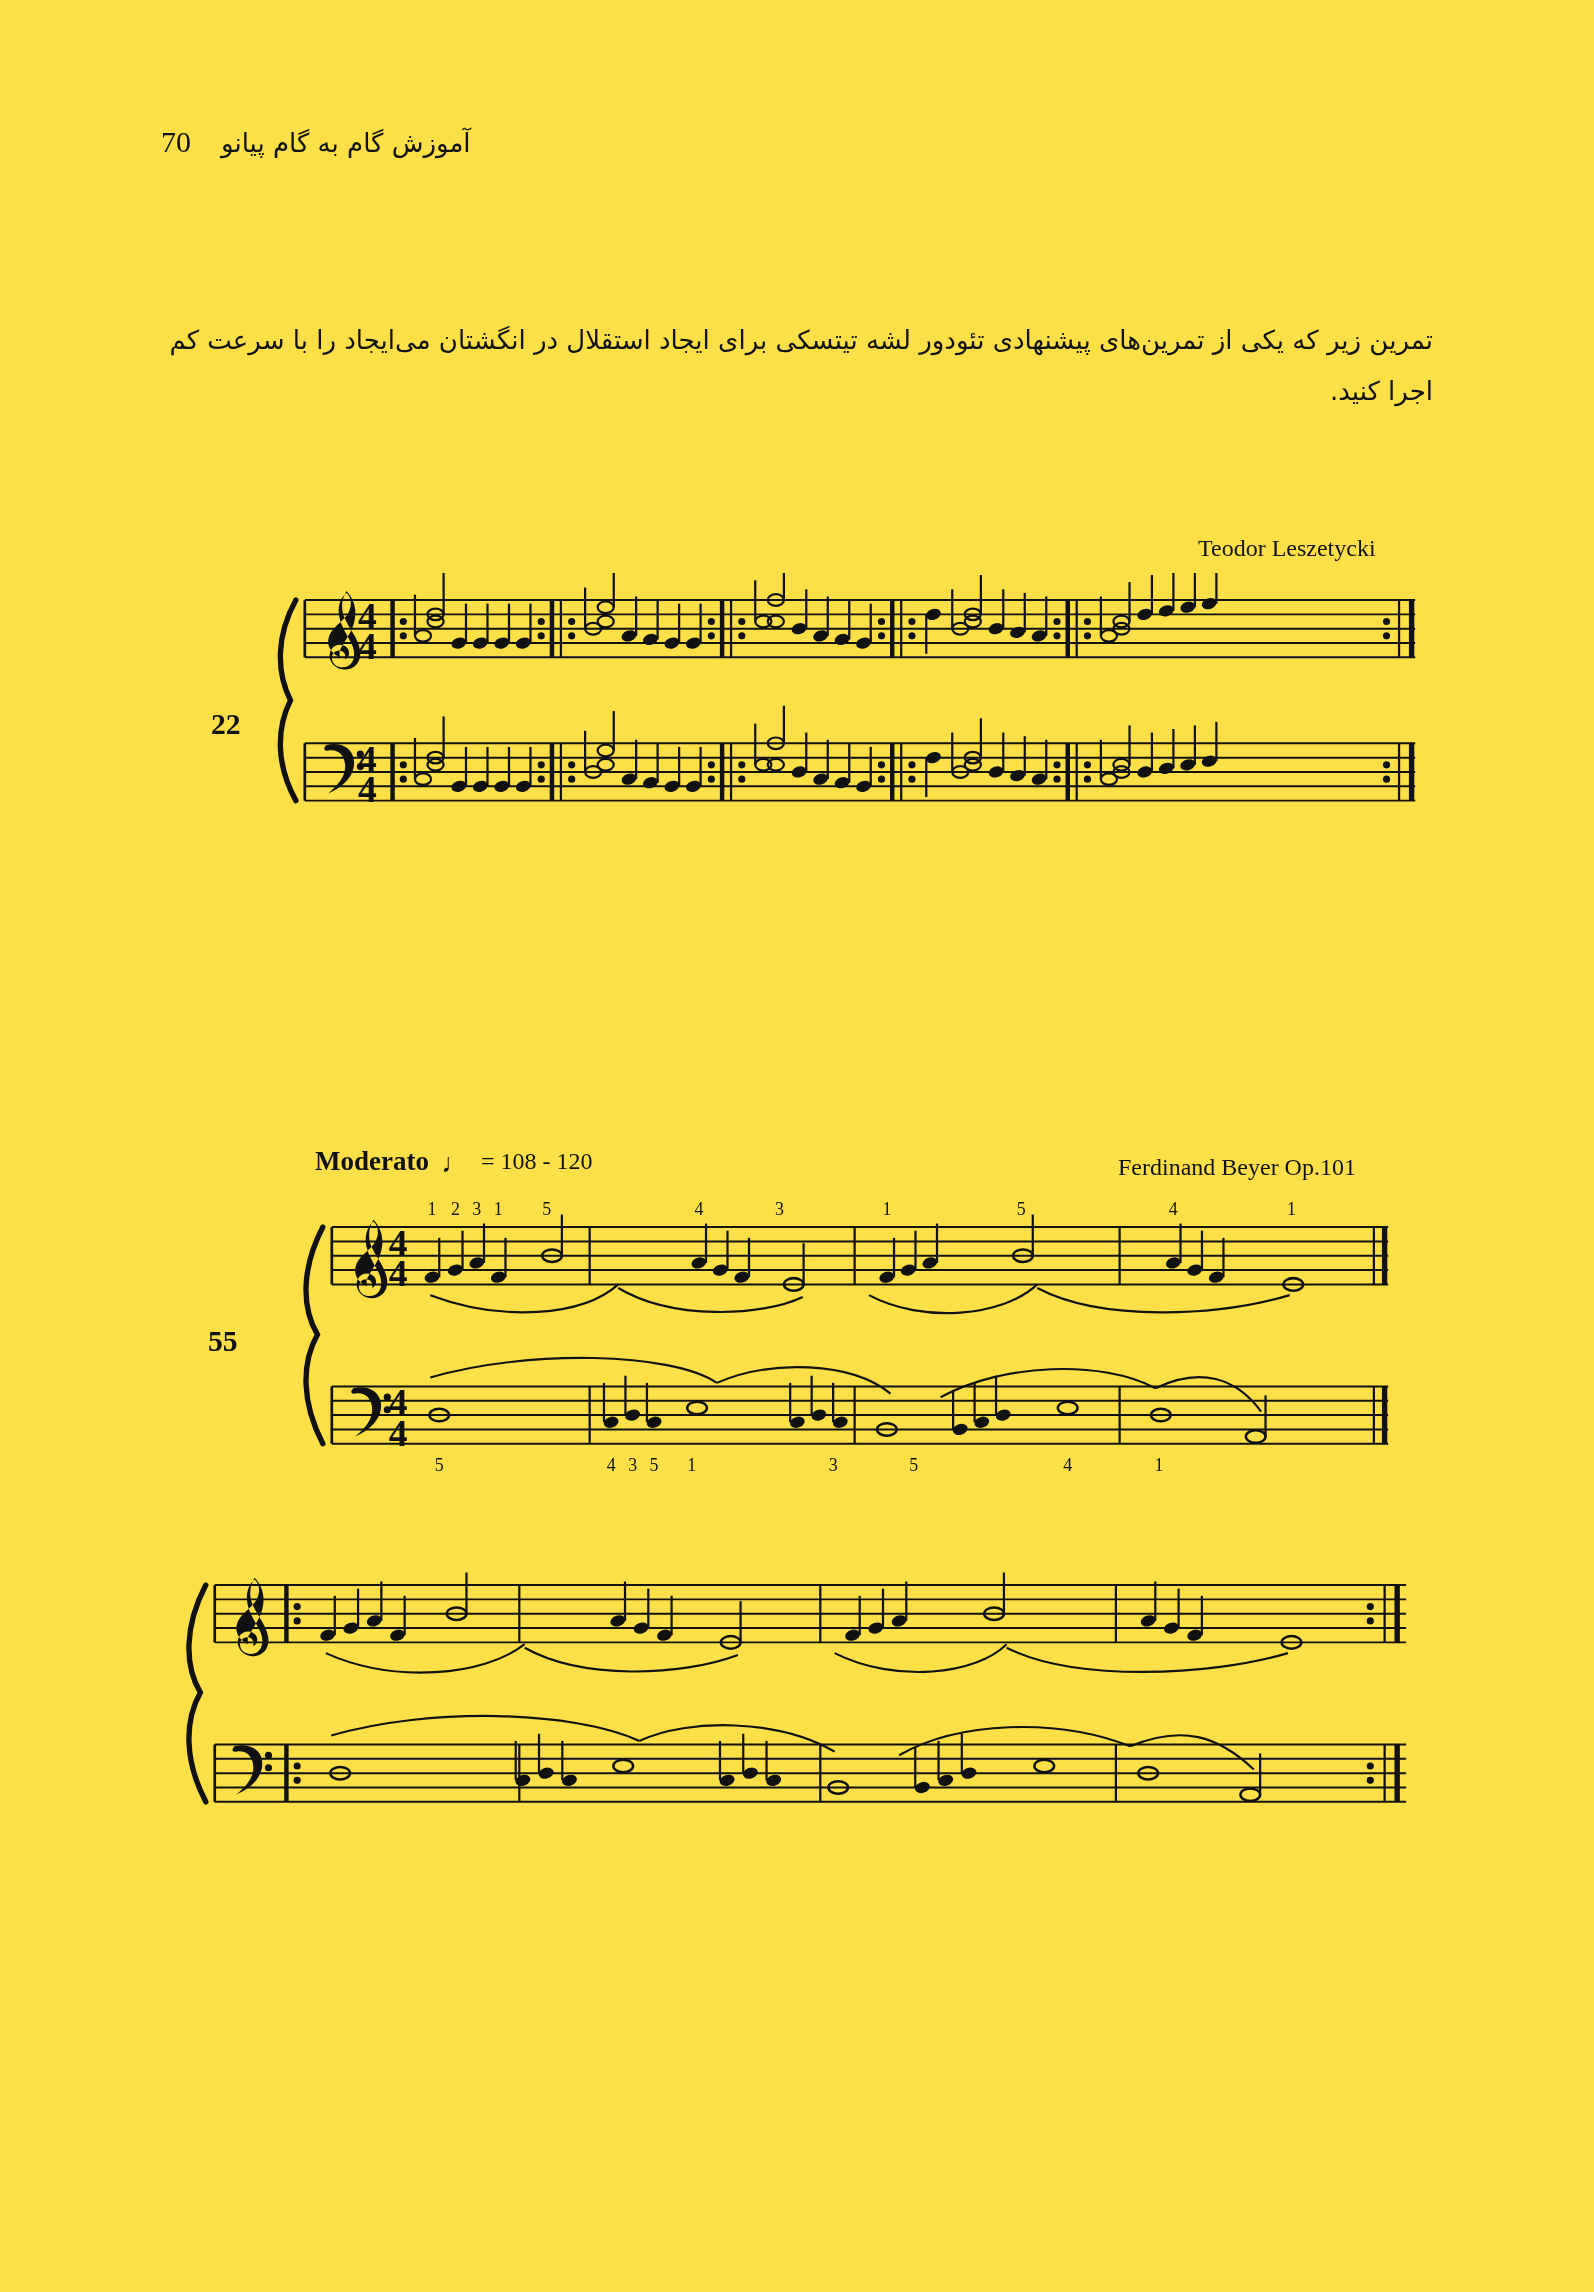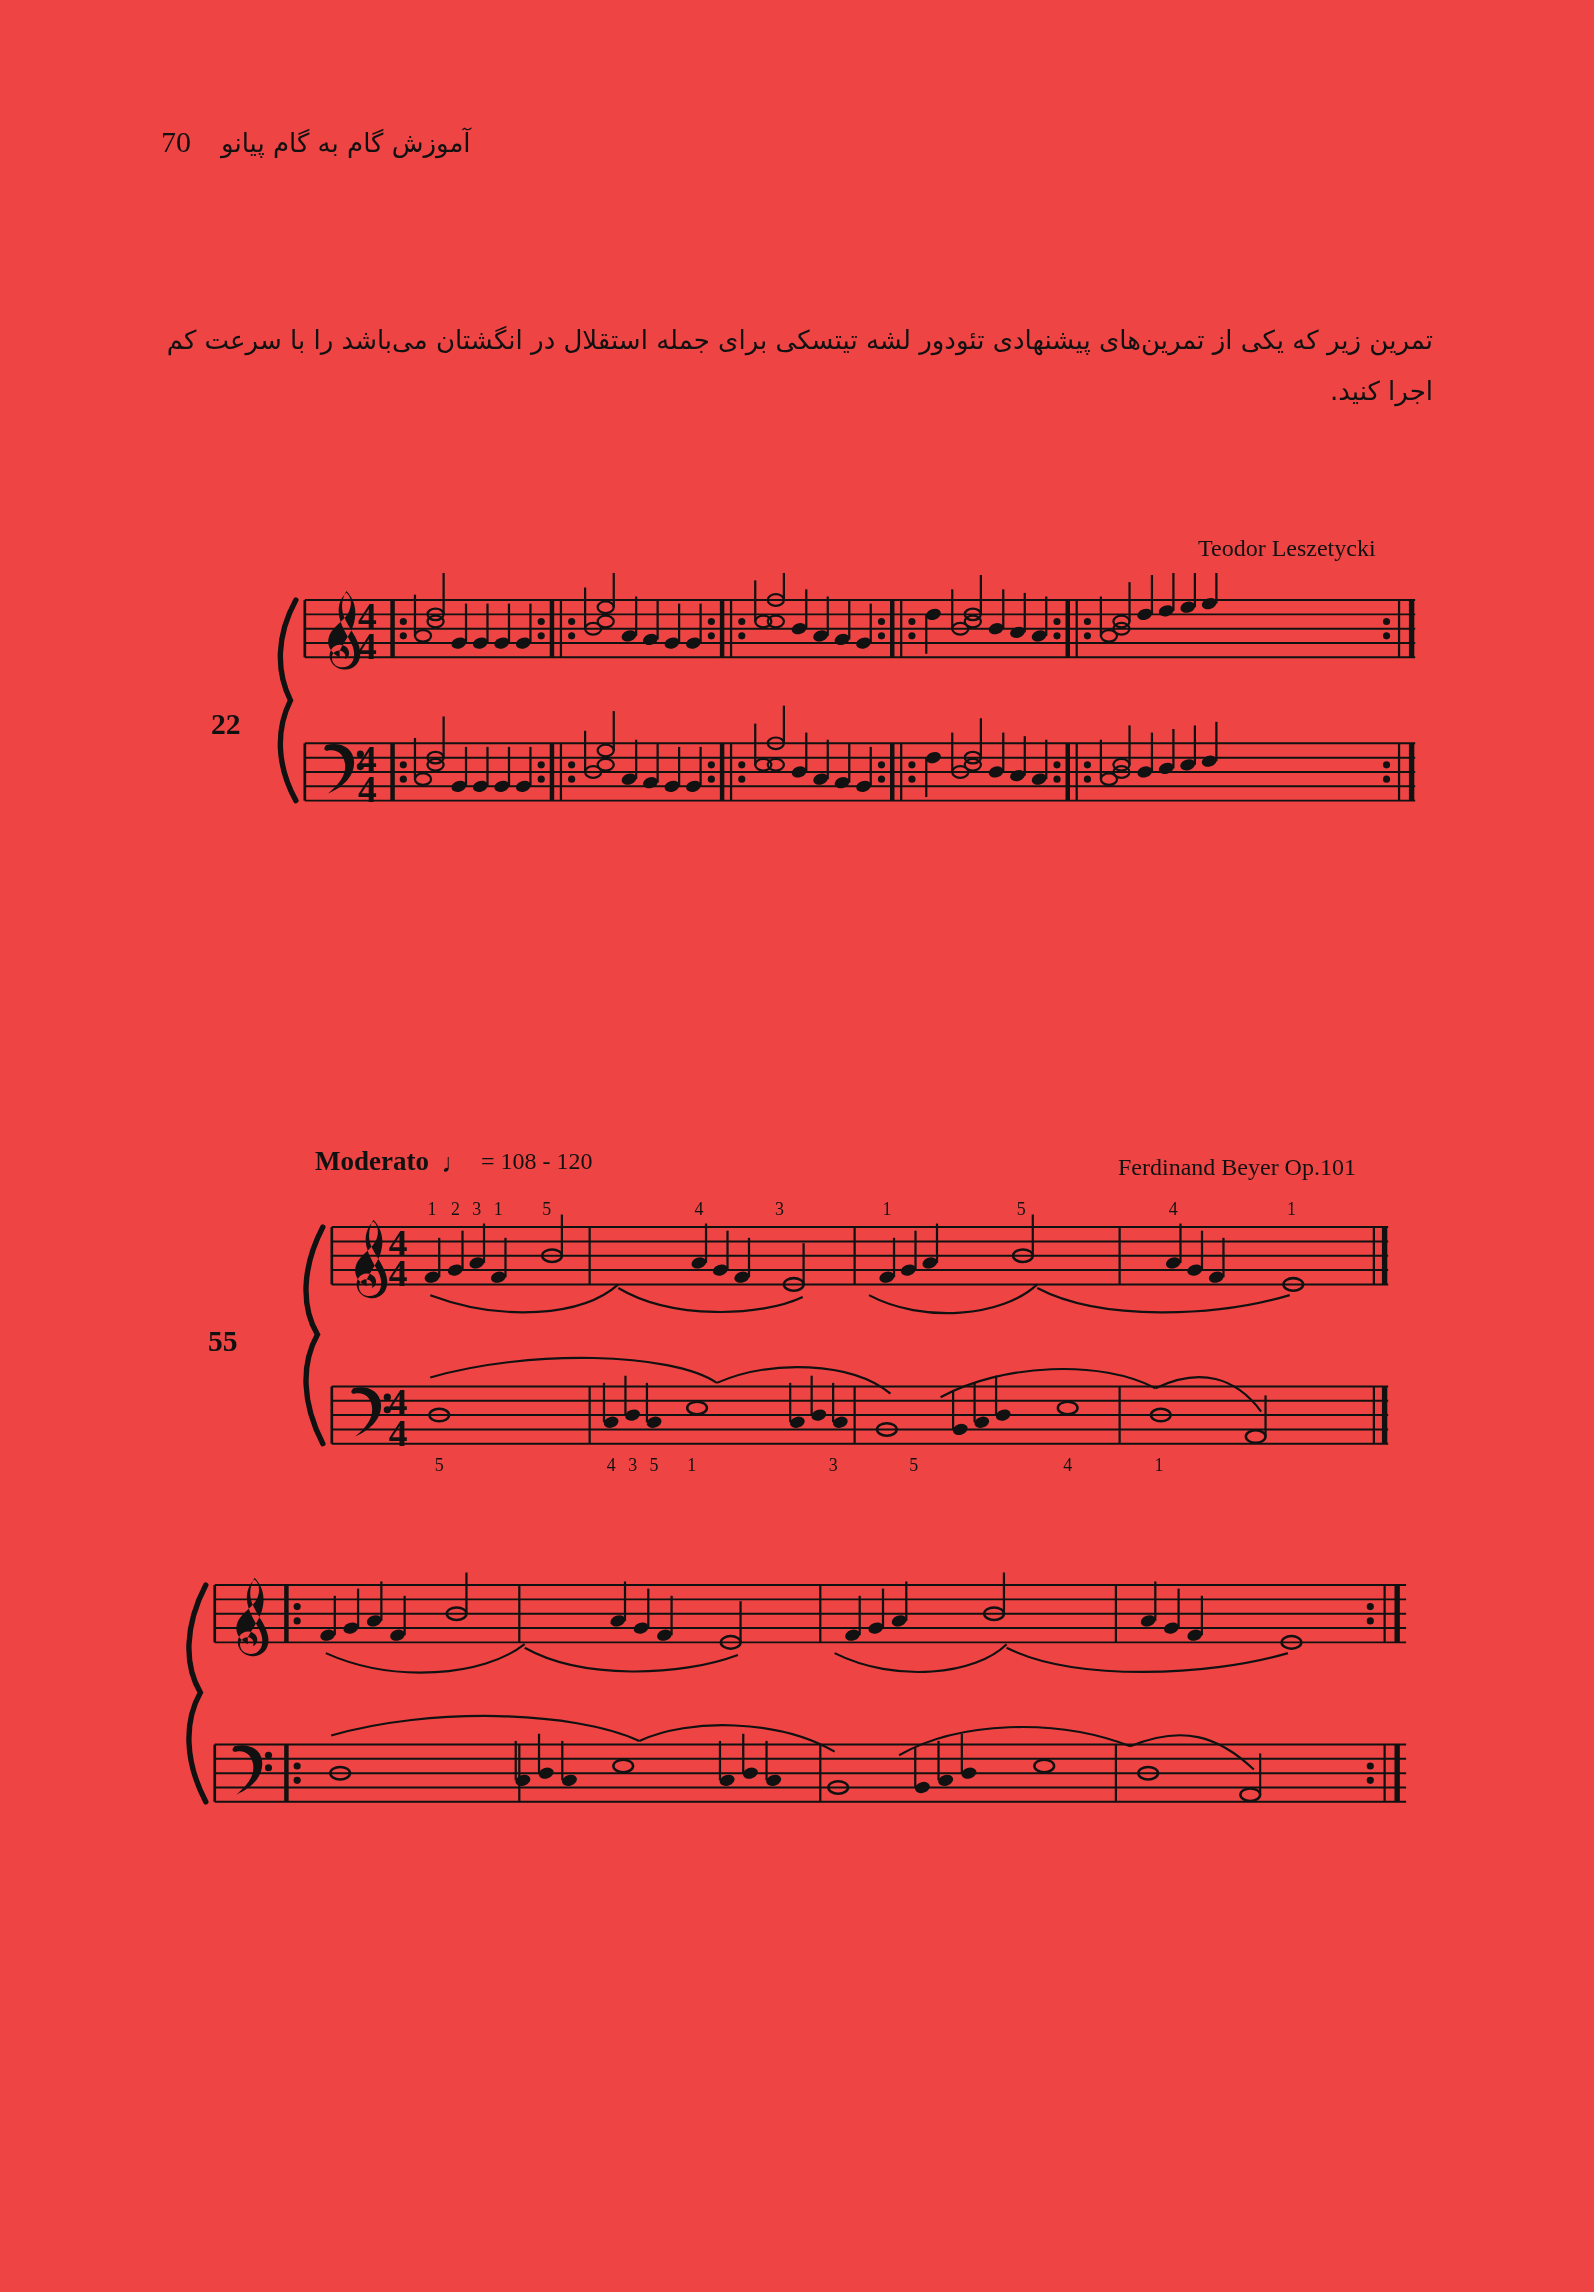--- a/index.html
+++ b/index.html
@@ -12,21 +12,21 @@
     height: 2293px;
     position: relative;
     font-family: "Liberation Serif", serif;
     color: #111;
     overflow: hidden;
   }
 
   .page {
     position: absolute;
     inset: 0;
-    background: #ef4444;
+    background: #fde047;
   }
 
   
   .page-header {
     position: absolute;
     top: 125px;
     left: 161px;
     width: 1272px;
     display: flex;
     align-items: baseline;
@@ -128,21 +128,21 @@
 </head>
 <body>
 
 <div class="page">
 
   <div class="page-header">
     <span class="page-number">70</span>
     <span class="header-title">آموزش گام به گام پیانو</span>
   </div>
 
-  <div class="rtl-block para-1">تمرین زیر که یکی از تمرین‌های پیشنهادی تئودور لشه تیتسکی برای جمله استقلال در انگشتان می‌باشد را با سرعت کم اجرا کنید.</div>
+  <div class="rtl-block para-1">تمرین زیر که یکی از تمرین‌های پیشنهادی تئودور لشه تیتسکی برای ایجاد استقلال در انگشتان می‌ایجاد را با سرعت کم اجرا کنید.</div>
 
   <div class="attrib attrib-1">Teodor Leszetycki</div>
   <div class="attrib attrib-2">Ferdinand Beyer  Op.101</div>
 
   <div class="tempo-block">
     <span class="tempo-word">Moderato</span>
     <span class="tempo-note">♩</span>
     <span class="tempo-value">= 108 - 120</span>
   </div>
 

